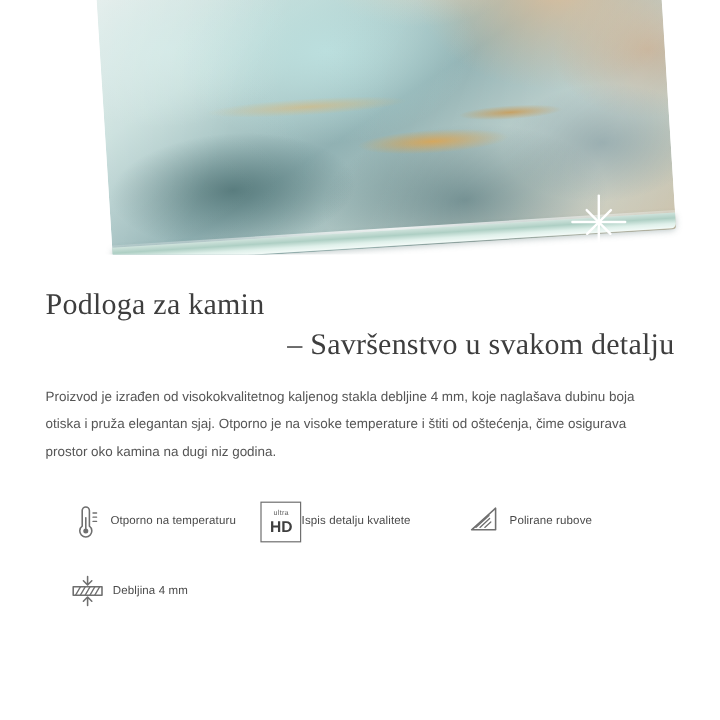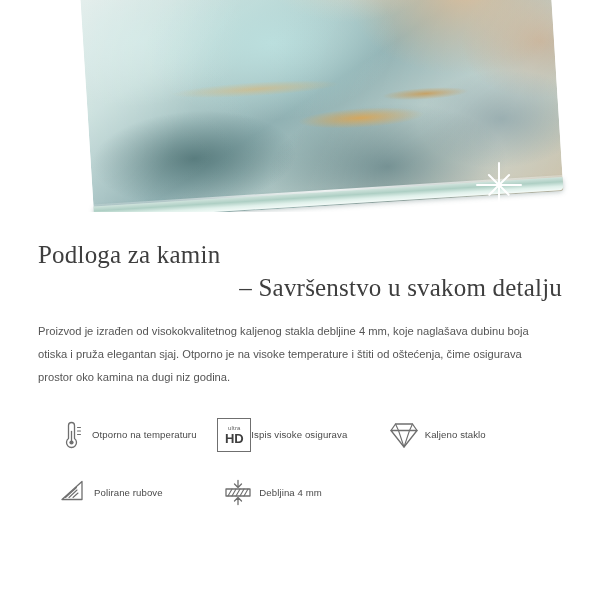--- a/index.html
+++ b/index.html
@@ -215,35 +215,24 @@
         <div class="cap">Otporno na temperaturu</div>
       </div>
 
       <div class="feature">
         <div class="ico">
           <div class="ultrahd">
             <div class="u1">ultra</div>
             <div class="u2">HD</div>
           </div>
         </div>
-        <div class="cap">Ispis visoke osigurava</div>
-      </div>
-
-
-      <div class="feature">
-        <div class="ico">
-          <svg width="42" height="40" viewBox="0 0 42 40">
-            <path class="stroke" d="M8 15.5h26L21 32z"></path>
-            <path class="stroke" d="M8 15.5l4.5-6.5h17l4.5 6.5"></path>
-            <path class="stroke-thin" d="M12.5 9l3 6.5L21 32l5.5-16.5L29.5 9"></path>
-            <path class="stroke-thin" d="M15.5 15.5h11"></path>
-          </svg>
-        </div>
-        <div class="cap">Kaljeno staklo</div>
-      </div>
+        <div class="cap">Ispis detalju kvalitete</div>
+      </div>
+
+
 
       <div class="feature">
         <div class="ico">
           <svg width="42" height="40" viewBox="0 0 42 40">
             <path class="stroke" d="M10 26.5L30 8.5v18z"></path>
             <path class="stroke-thin" d="M17 24.5l8-7.5M21 24.5l5-4.5M13.5 24.5l11-10"></path>
           </svg>
         </div>
         <div class="cap">Polirane rubove</div>
       </div>

